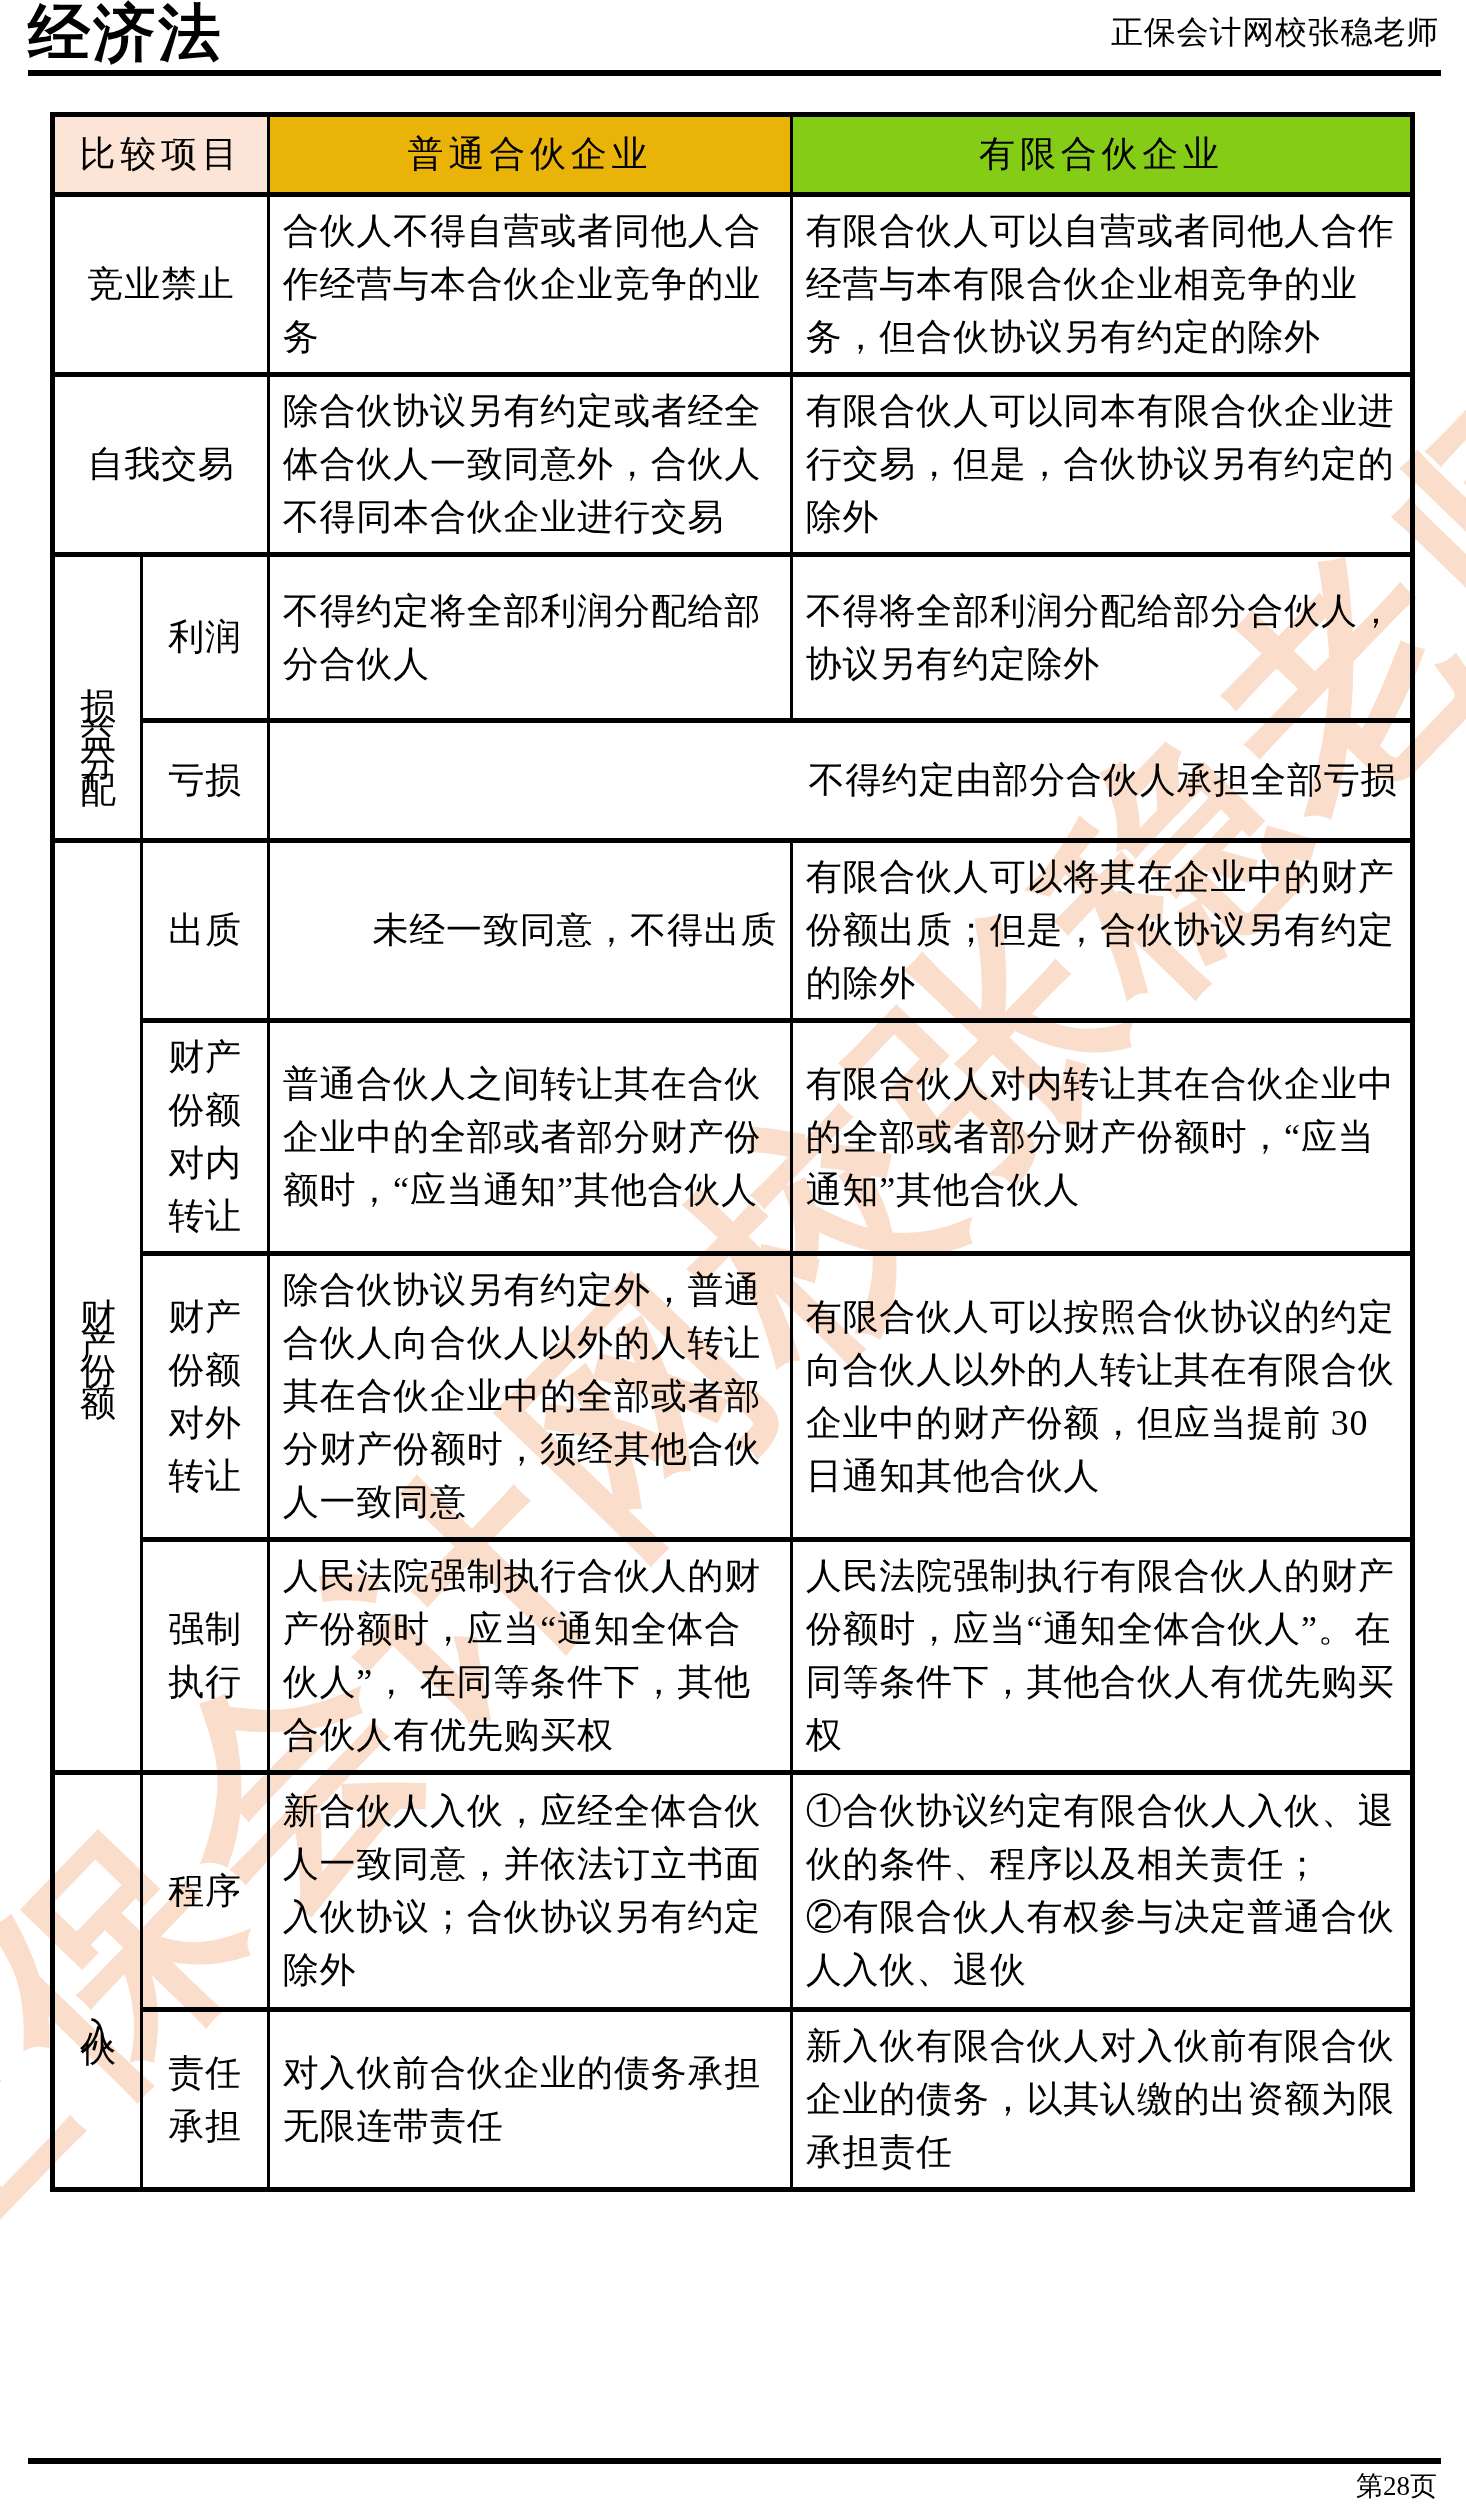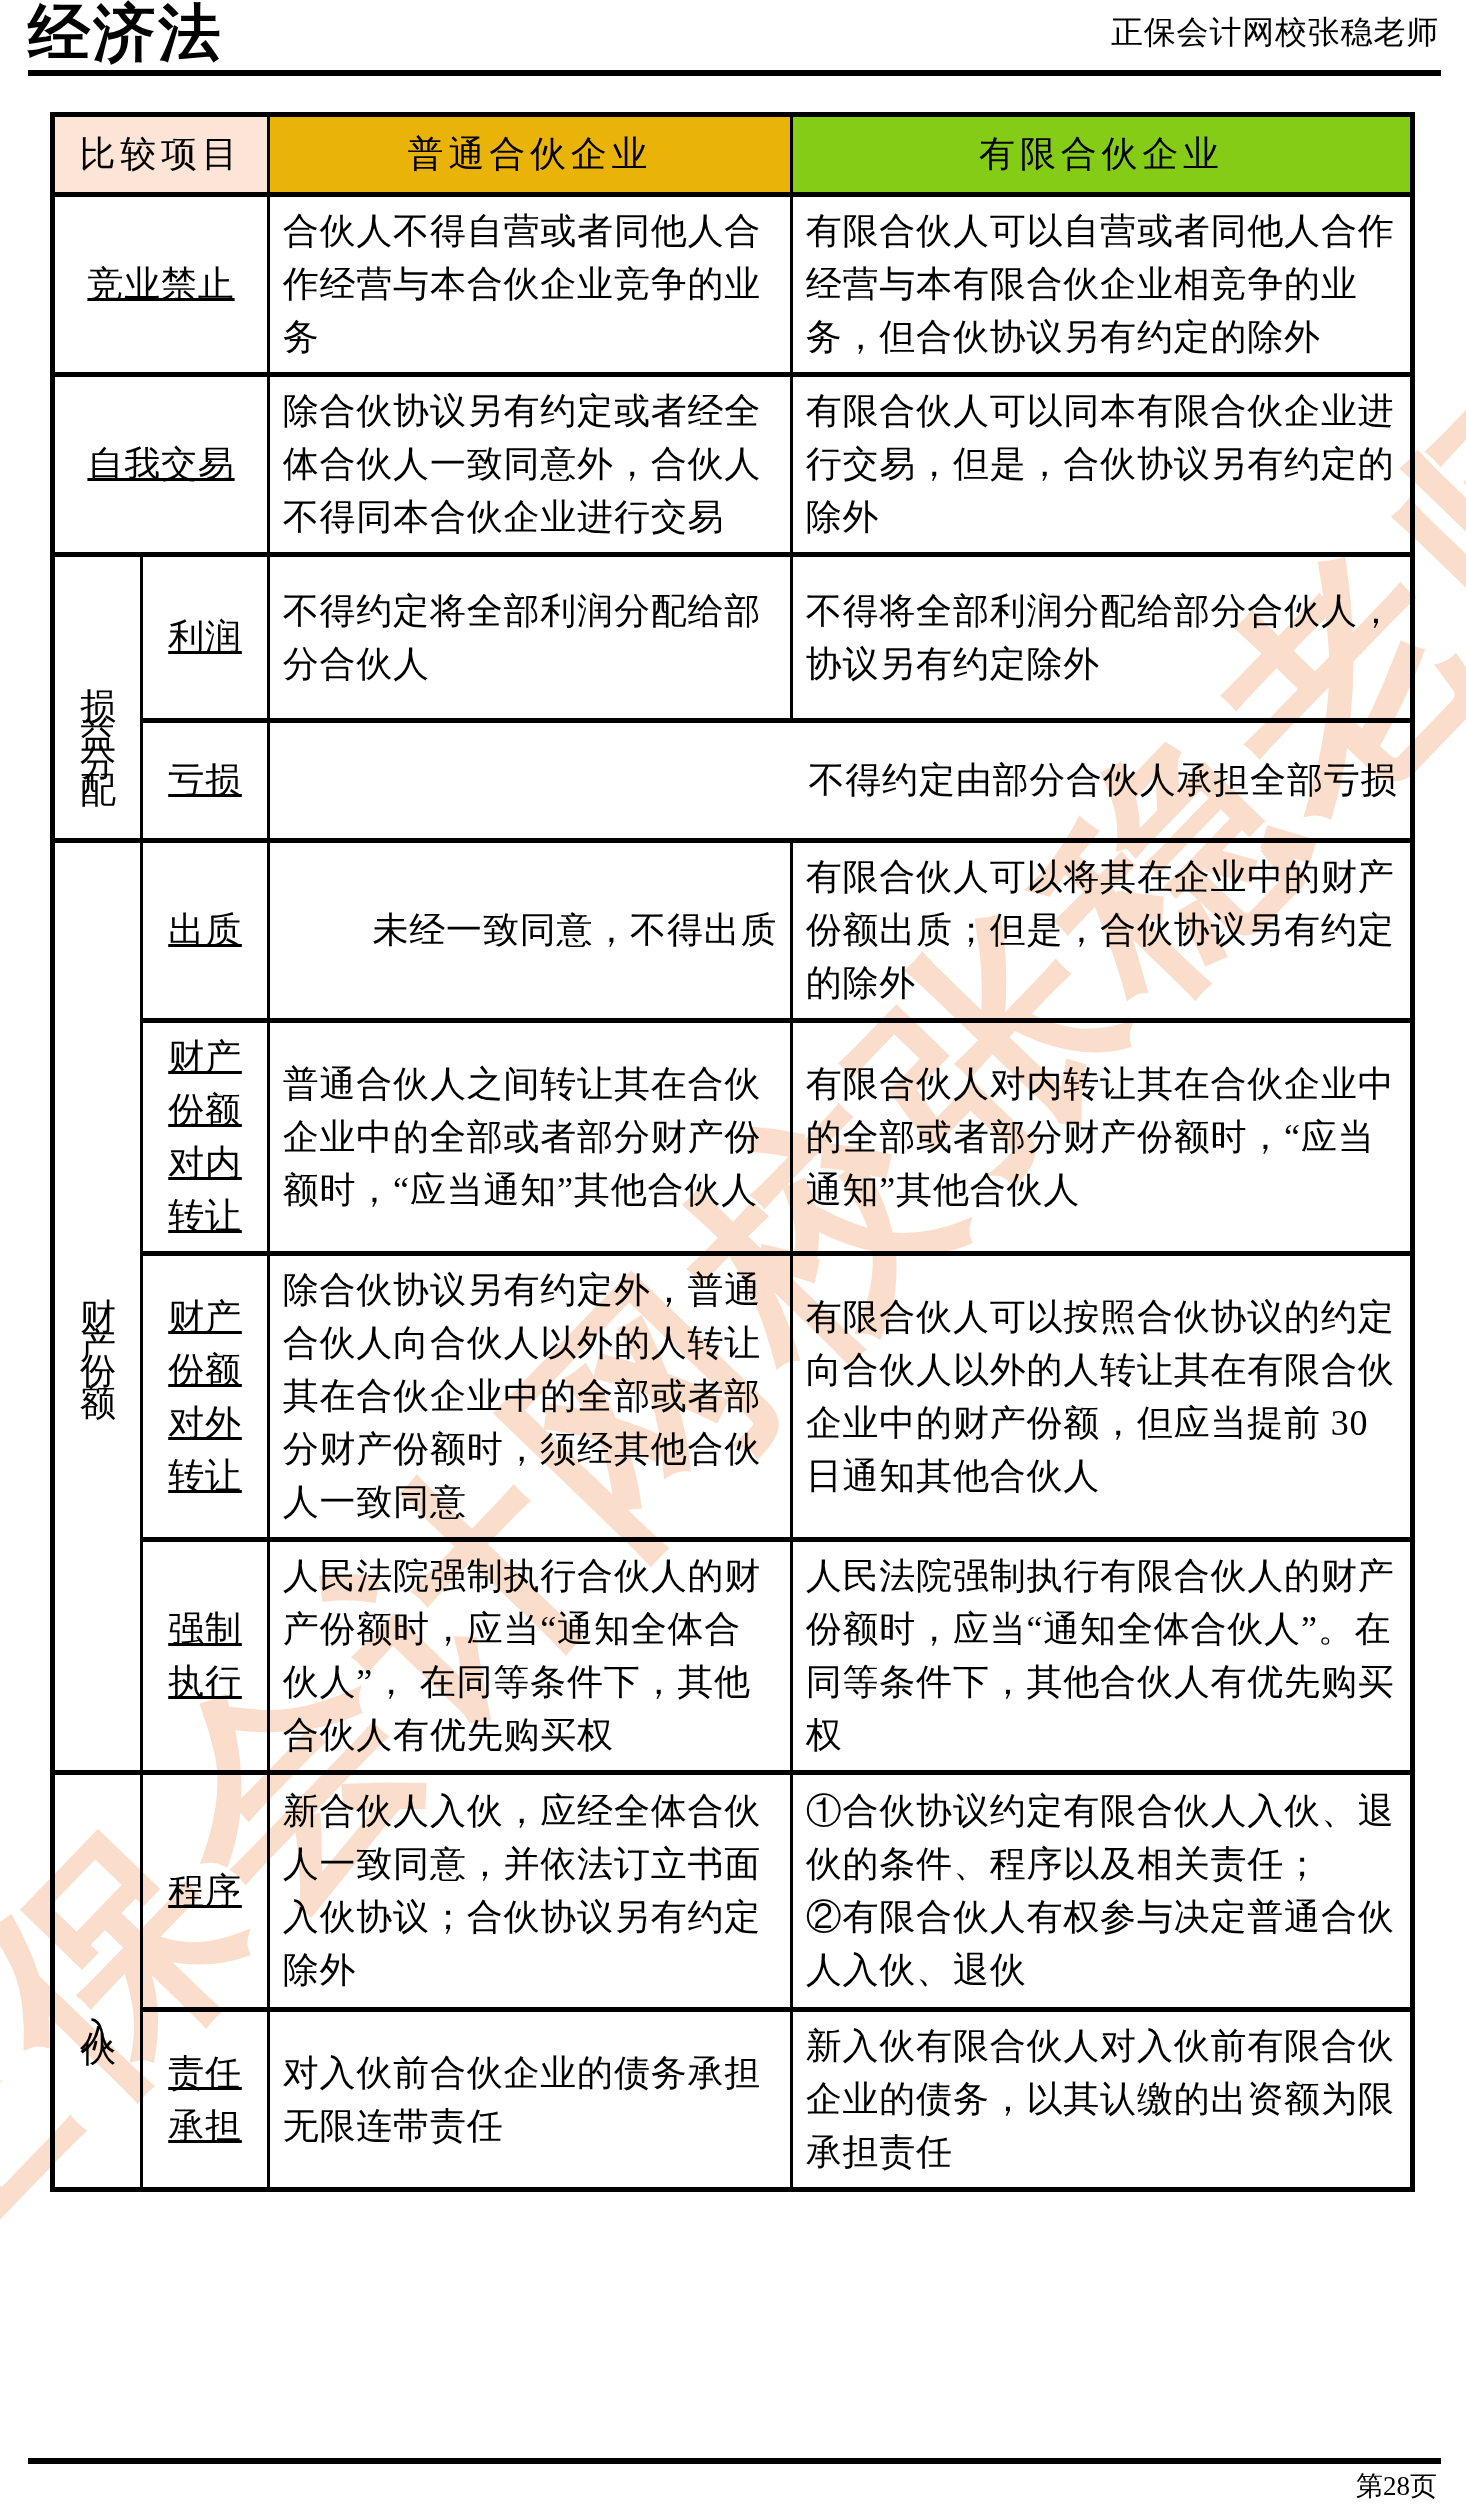--- a/index.html
+++ b/index.html
@@ -31,21 +31,21 @@
     width:1361px;table-layout:fixed;border-collapse:collapse;
     font-size:36px;line-height:53px;letter-spacing:0.8px;
   }
   table.cmp{border:5.6px solid #000;}
   .cmp th,.cmp td{
     border-left:3.2px solid #000;border-right:3.2px solid #000;
     border-top:5.6px solid #000;border-bottom:5.6px solid #000;
     vertical-align:middle;background:transparent;
   }
   .cmp th{font-weight:normal;letter-spacing:4.8px;}
-  .c-label{text-align:center;padding:4.8px 6.4px;white-space:pre-line;text-decoration:underline;}
+  .c-label{text-align:center;padding:4.8px 6.4px;white-space:pre-line;}
   .c-body{text-align:left;padding:8px 12.7px;white-space:pre-line;}
   .c-center{text-align:right;}
   .v-wrap{display:inline-block;writing-mode:vertical-rl;text-orientation:upright;letter-spacing:0.78em;}
   .v-wrap.tight{letter-spacing:0.45em;}
   
   .footer-rule{position:absolute;top:2458px;left:28px;right:26px;height:5.6px;background:#000;z-index:2;}
   .page-number{position:absolute;top:2468px;right:30px;font-size:27px;z-index:2;}
 </style>
 </head>
 <body>

